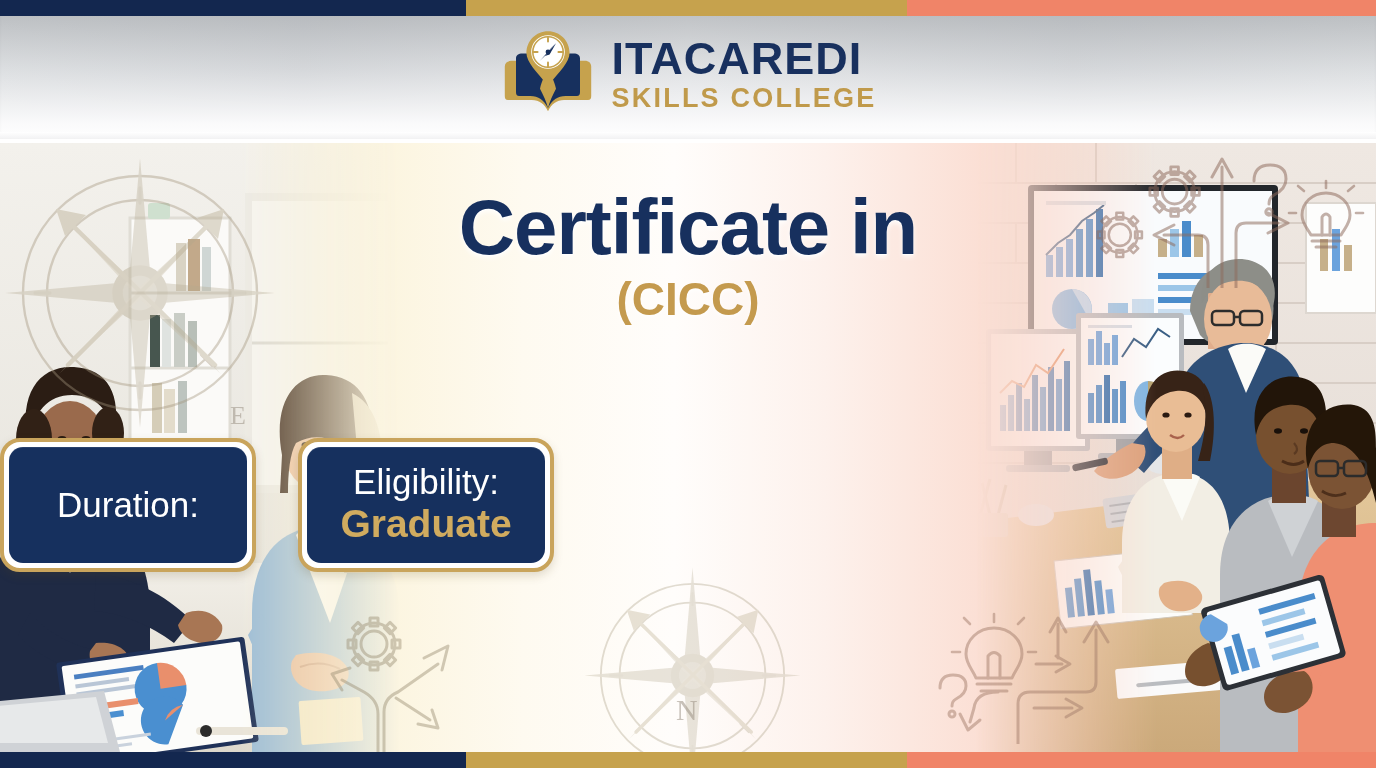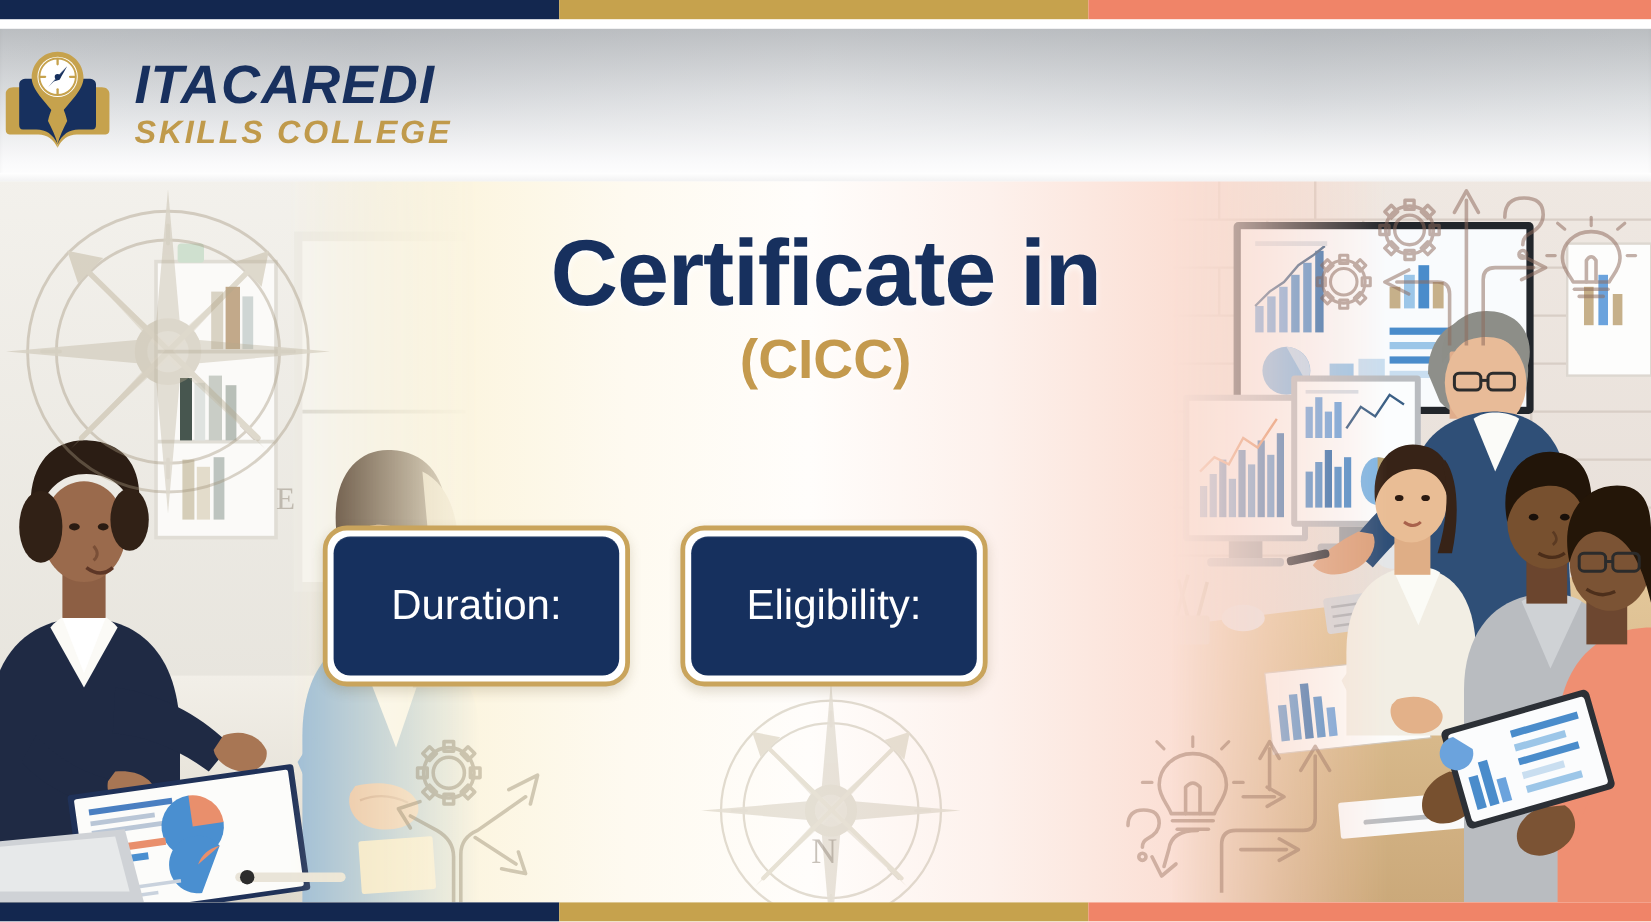--- a/index.html
+++ b/index.html
@@ -14,27 +14,26 @@
   .stripe{position:absolute;left:0;width:1376px;height:16px;display:flex;z-index:40;}
   .stripe.top{top:0;}
   .stripe.bottom{bottom:0;}
   .stripe .seg{height:100%;}
   .seg.navy{width:33.9%;background:#13274f;}
   .seg.gold{width:32.0%;background:#c6a24d;}
   .seg.coral{width:34.1%;background:#f08468;}
 
   
   .header-band{
-    position:absolute;top:24px;left:0;width:1376px;height:127px;z-index:35;
+    position:absolute;top:12px;left:0;width:1376px;height:127px;z-index:35;
     background:
       linear-gradient(to bottom, rgba(140,145,150,.55) 0%, rgba(175,180,185,.35) 45%, rgba(250,250,251,1) 88%, #ffffff 100%),
       linear-gradient(to right,#f4f5f6 0%,#e9eaec 22%,#fbfbfc 50%,#e9eaec 78%,#f4f5f6 100%);
-    display:flex;align-items:center;justify-content:flex-start;
+    display:flex;align-items:center;justify-content:center;
     box-shadow:inset 0 -3px 5px -3px rgba(0,0,0,.18);
-    font-style:italic;
   }
   .header-band::after{
     content:"";position:absolute;left:0;bottom:0;width:100%;height:7px;
     background:linear-gradient(to bottom,#ffffff,#f2f2f3);
   }
 
   .logo{display:flex;align-items:center;gap:16px;transform:translateY(-2px);}
   .logo-mark{width:96px;height:92px;flex:0 0 auto;}
   .logo-text{display:flex;flex-direction:column;line-height:1;}
   .logo-top{
@@ -95,21 +94,21 @@
     text-shadow:0 3px 5px rgba(255,255,255,.85), 0 1px 0 rgba(255,255,255,.9);
   }
   .h-line.l2{margin-top:4px;}
   .h-sub{
     font-size:46px;font-weight:700;color:#c49a4e;margin-top:6px;letter-spacing:0px;
     text-shadow:0 2px 4px rgba(255,255,255,.8);
   }
 
   
   .boxes{
-    position:absolute;top:295px;left:0;width:1092px;display:flex;justify-content:center;
+    position:absolute;top:295px;left:0;width:1092px;display:flex;justify-content:flex-start;
     gap:42px;z-index:25;
   }
   .info-box{
     border:4px solid #c9a congrats;
   }
   .info-box{
     border:4px solid #c9a45c;
     border-radius:20px;
     padding:5px;
     background:#ffffff;
@@ -716,20 +715,21 @@
 
     <div class="boxes">
       <div class="info-box">
         <div class="info-inner">
           <div class="ib-label">Duration:</div>
         </div>
       </div>
       <div class="info-box">
         <div class="info-inner">
           <div class="ib-label">Eligibility:</div>
+          <div class="ib-value">Graduate</div>
         </div>
       </div>
     </div>
 
   </div>
 
   <div class="stripe bottom">
     <div class="seg navy"></div>
     <div class="seg gold"></div>
     <div class="seg coral"></div>

